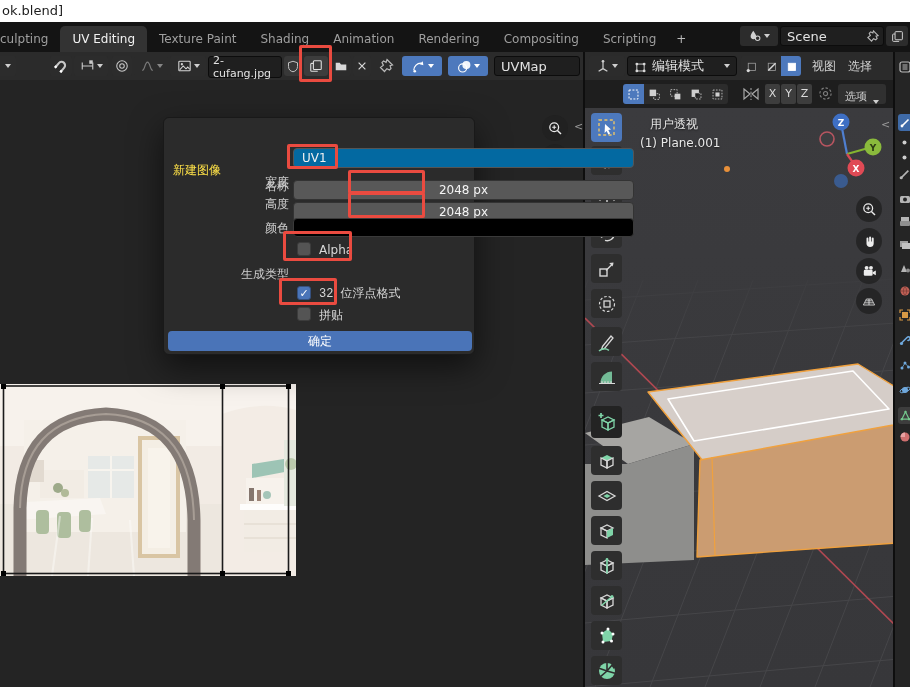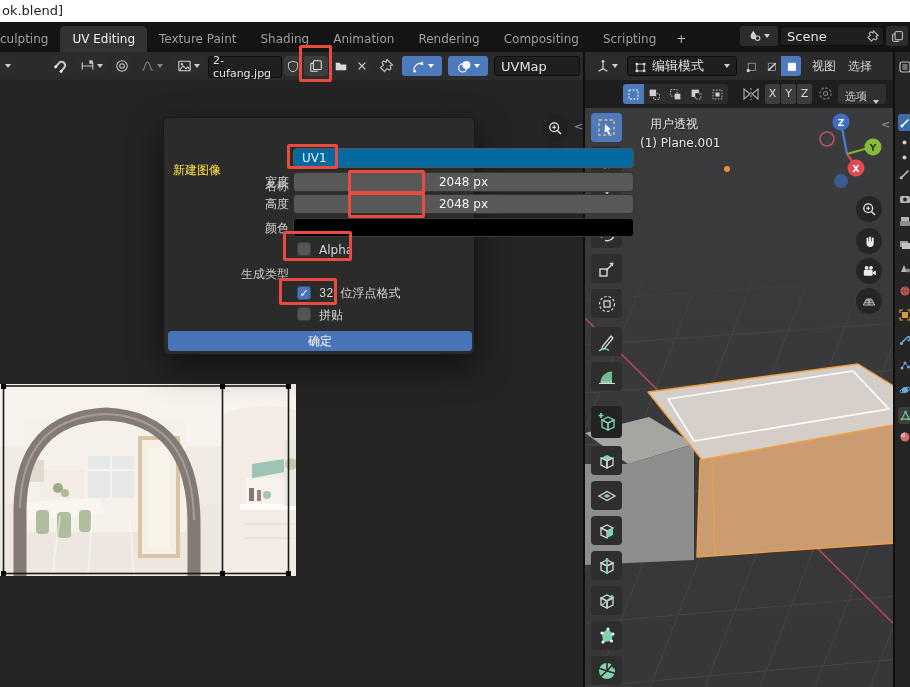--- a/index.html
+++ b/index.html
@@ -30,21 +30,21 @@
   #sep-v{left:583px;top:52px;width:2px;height:635px;background:#0e0e0e;}
   #v3d-canvas{left:585px;top:108px;width:308px;height:579px;overflow:hidden;}
   #props-strip{left:893px;top:52px;width:17px;height:635px;background:#252525;border-left:2px solid #0e0e0e;}
   .ptab{position:absolute;left:3px;width:13px;height:13px;display:flex;align-items:center;justify-content:center;}
   
   #dialog{left:163px;top:117px;width:312px;height:238px;background:#2b2b2b;border:1px solid #191919;border-radius:6px;
     box-shadow:0 12px 32px rgba(0,0,0,.55);z-index:10;font-size:12px;color:#d8d8d8;}
   .dlabel{position:absolute;left:0;width:125px;text-align:right;color:#cfcfcf;line-height:20px;}
   .dfield{position:absolute;left:129px;width:341px;height:20px;border-radius:4px;}
   .namefield{background:#0369a1;border:1px solid #555;color:#f0f0f0;padding:0 8px;line-height:18px;}
-  .slider{background:#585858;border:1px solid #333;color:#f4f4f4;text-align:center;line-height:18px;}
+  .slider{background:#585858;border:1px solid #333;color:#f4f4f4;text-align:center;line-height:18px;margin-top:8px;}
   .swatch{background:#000;border:1px solid #3a3a3a;}
   .dd{background:#232323;border:1px solid #4a4a4a;color:#eee;line-height:18px;padding:0 8px;display:flex;align-items:center;justify-content:space-between;}
   .cb{position:absolute;width:14px;height:14px;border-radius:3px;background:#545454;border:1px solid #3c3c3c;color:#fff;font-size:11px;line-height:13px;text-align:center;}
   .cb.checked{background:#4a74b8;border-color:#35507e;}
   .cb.checked::after{content:"✓";}
   .cblabel{position:absolute;color:#d8d8d8;line-height:16px;}
   #ok-btn{position:absolute;left:4px;top:213px;width:304px;height:20px;background:#4a74b8;border-radius:4px;color:#fff;text-align:center;line-height:20px;font-size:12px;}
   
   .rbox{border:3px solid #ea4b40;border-radius:2px;z-index:30;}
   

